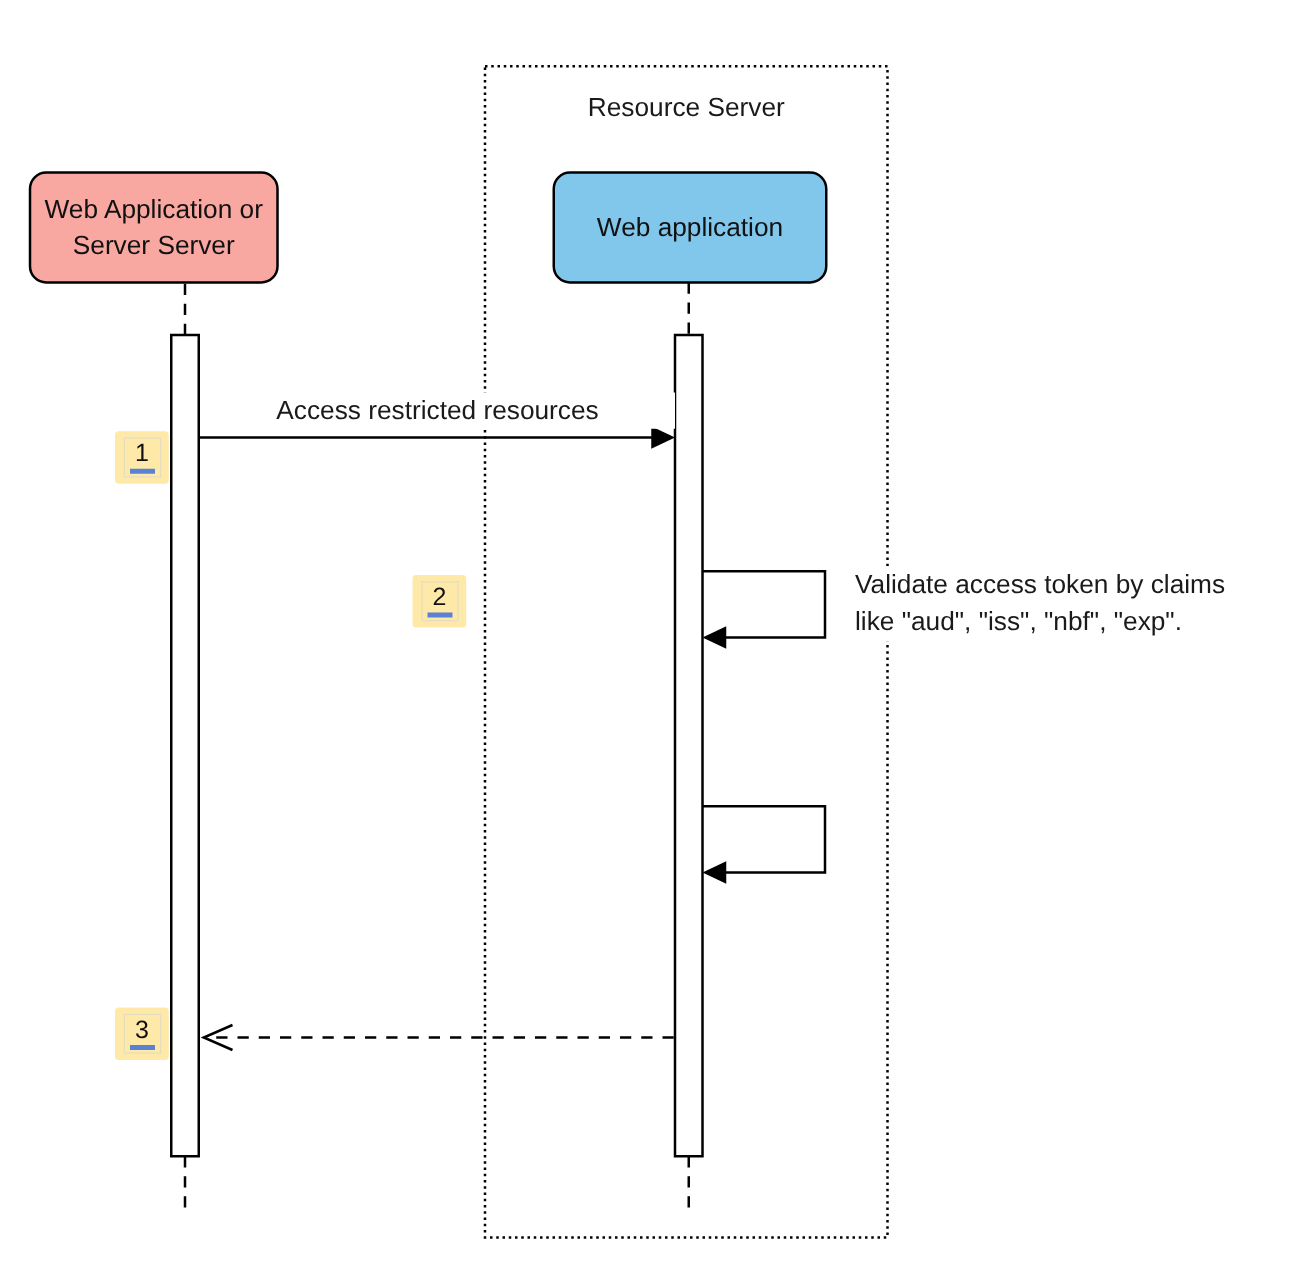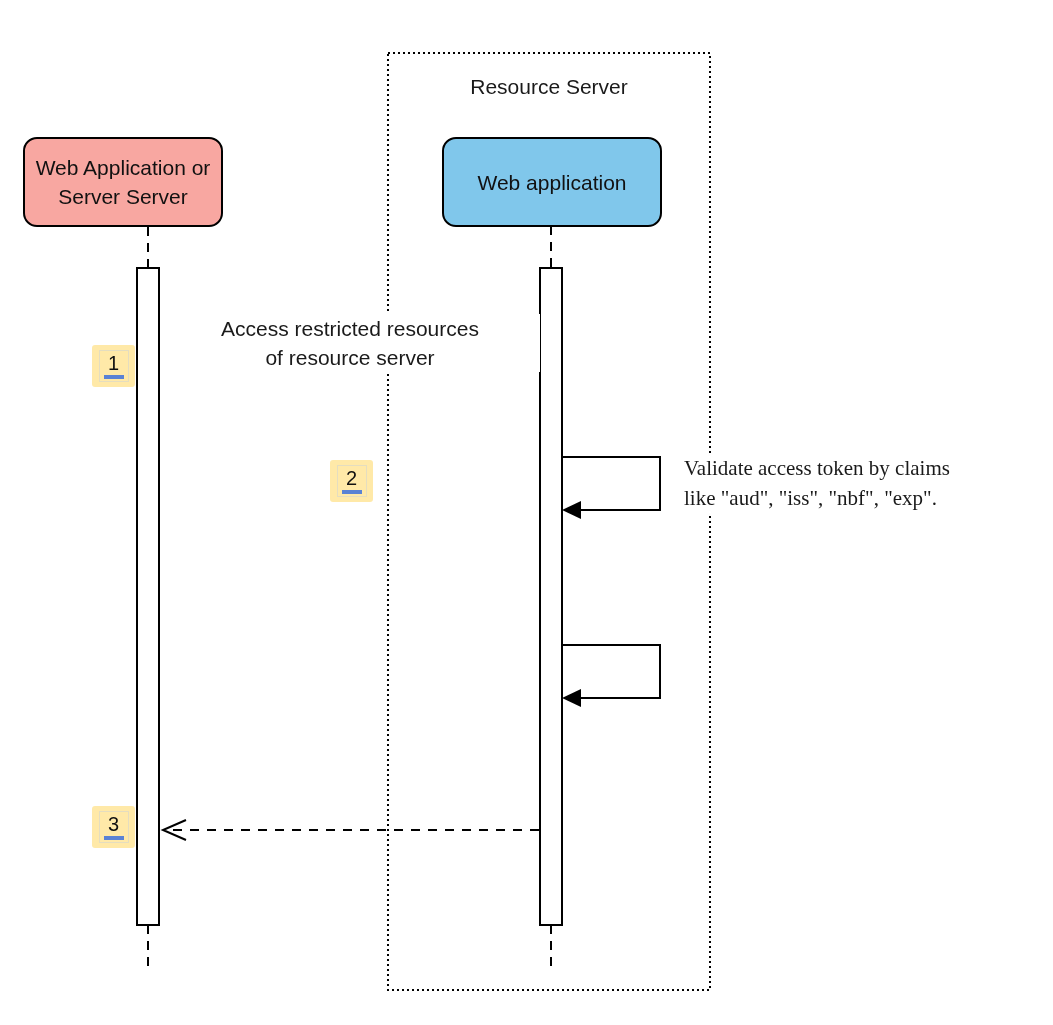--- a/index.html
+++ b/index.html
@@ -78,21 +78,21 @@
     width: 366px;
   }
   .self-label {
     position: absolute;
     font-size: 21px;
     line-height: 30px;
     background: #ffffff;
     padding: 0 2px;
     white-space: nowrap;
   }
-  #label-msg2 { left: 682px; top: 453px; font-family: Liberation Serif, serif; }
+  #label-msg2 { left: 682px; top: 453px; }
   #label-msg3 { left: 676px; top: 627px; }
   .badge {
     position: absolute;
     width: 43px;
     height: 42px;
     background: #FFE9A8;
     border-radius: 3px;
     display: flex;
     align-items: center;
     justify-content: center;
@@ -156,21 +156,20 @@
     <span>Web Application or</span>
     <span>Server Server</span>
   </div>
 
   <div class="participant" id="participant-server">
     <span>Web application</span>
   </div>
 
   <div class="msg-label-center" id="label-msg1">
     <div>Access restricted resources</div>
-    <div>of resource server</div>
   </div>
 
   <div class="self-label" id="label-msg2">
     <div>Validate access token by claims</div>
     <div>like "aud", "iss", "nbf", "exp".</div>
   </div>
 
 
 
   <div class="badge" id="badge-1">

